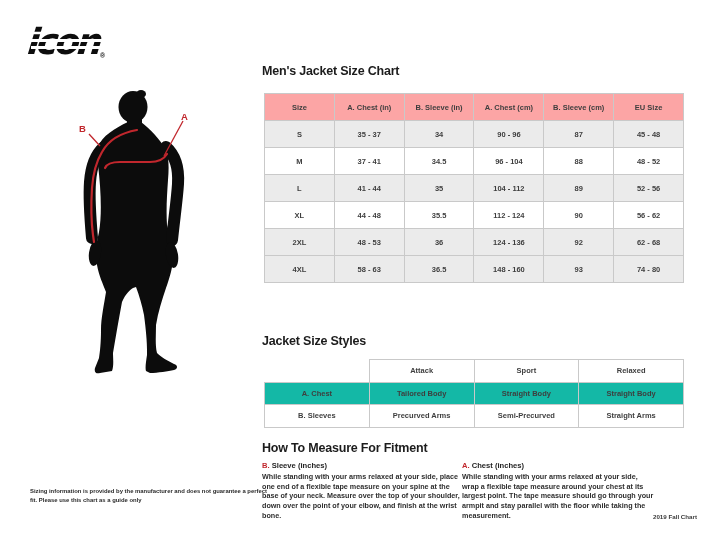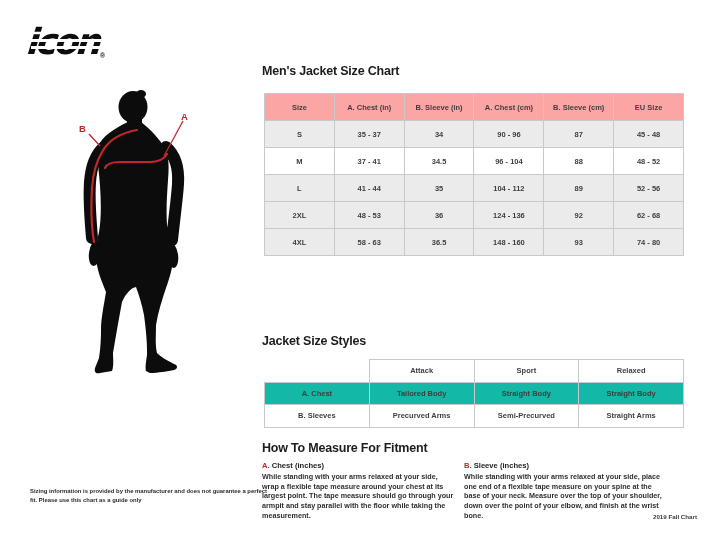--- a/index.html
+++ b/index.html
@@ -150,20 +150,28 @@
       <td>48 - 52</td>
     </tr>
     <tr class="shade">
       <td>L</td>
       <td>41 - 44</td>
       <td>35</td>
       <td>104 - 112</td>
       <td>89</td>
       <td>52 - 56</td>
     </tr>
+    <tr>
+      <td>XL</td>
+      <td>44 - 48</td>
+      <td>35.5</td>
+      <td>112 - 124</td>
+      <td>90</td>
+      <td>56 - 62</td>
+    </tr>
     <tr class="shade">
       <td>2XL</td>
       <td>48 - 53</td>
       <td>36</td>
       <td>124 - 136</td>
       <td>92</td>
       <td>62 - 68</td>
     </tr>
     <tr class="shade">
       <td>4XL</td>
@@ -197,32 +205,32 @@
       <td>Precurved Arms</td>
       <td>Semi-Precurved</td>
       <td>Straight Arms</td>
     </tr>
   </tbody>
     </table>
 
   <div class="sec-title" style="top:441px;">How To Measure For Fitment</div>
 
   <div class="measure-cols">
+    <div class="mcol right">
+      <div class="mhead">
+        <span class="red">B.</span>
+        <span>Sleeve (inches)</span>
+      </div>
+      <p>While standing with your arms relaxed at your side, place one end of a flexible tape measure on your spine at the base of your neck. Measure over the top of your shoulder, down over the point of your elbow, and finish at the wrist bone.</p>
+    </div>
     <div class="mcol left">
       <div class="mhead">
         <span class="red">A.</span>
         <span>Chest (inches)</span>
       </div>
       <p>While standing with your arms relaxed at your side, wrap a flexible tape measure around your chest at its largest point. The tape measure should go through your armpit and stay parallel with the floor while taking the measurement.</p>
     </div>
-    <div class="mcol right">
-      <div class="mhead">
-        <span class="red">B.</span>
-        <span>Sleeve (inches)</span>
-      </div>
-      <p>While standing with your arms relaxed at your side, place one end of a flexible tape measure on your spine at the base of your neck. Measure over the top of your shoulder, down over the point of your elbow, and finish at the wrist bone.</p>
-    </div>
   </div>
 
   <div class="disclaimer">Sizing information is provided by the manufacturer and does not guarantee a perfect fit. Please use this chart as a guide only</div>
   <div class="version">2019 Fall Chart</div>
 
 </div>
 
 </body></html>

